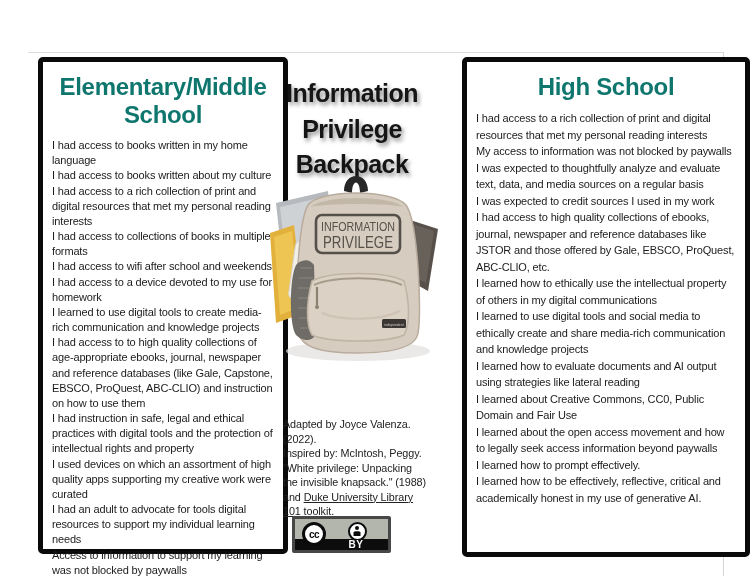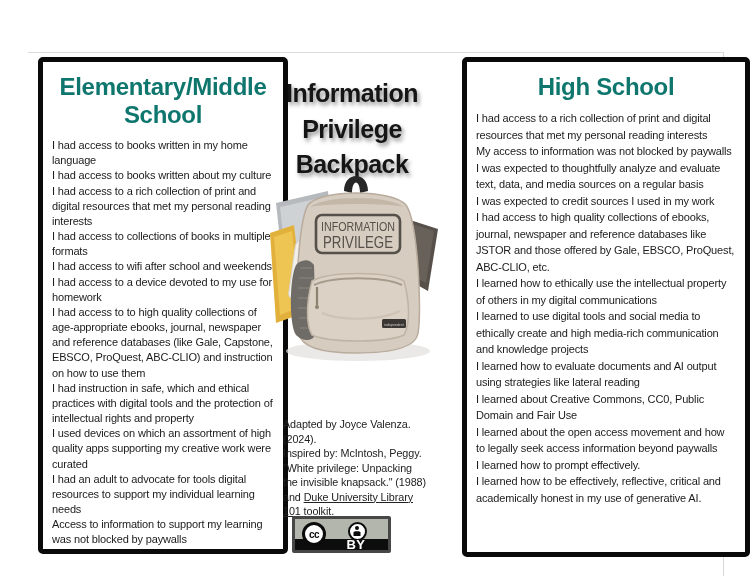--- a/index.html
+++ b/index.html
@@ -57,40 +57,41 @@
     font-weight:bold;font-size:10px;color:#0b0b0b;letter-spacing:-0.5px;
     z-index:2;
   }
   .person-circle{
     position:absolute;left:53px;top:3px;width:19px;height:19px;
     background:#ffffff;border:2.5px solid #0b0b0b;border-radius:50%;
     box-sizing:border-box;z-index:2;
   }
   .by-label{
     position:absolute;left:36px;bottom:0;width:50px;height:11px;
-    color:#ffffff;font-size:13px;font-weight:bold;text-align:center;
+    color:#ffffff;font-size:10px;font-weight:bold;text-align:center;
     line-height:11px;letter-spacing:0.5px;z-index:2;
   }
 </style>
 </head>
 <body>
 
 <div class="canvas-frame"></div>
 
 <section class="panel panel-left">
   <h2 class="panel-title">Elementary/Middle School</h2>
   <div class="statements">
     <p>I had access to books written in my home language</p>
     <p>I had access to books written about my culture</p>
     <p>I had access to a rich collection of print and digital resources that met my personal reading interests</p>
     <p>I had access to collections of books in multiple formats</p>
     <p>I had access to wifi after school and weekends</p>
     <p>I had access to a device devoted to my use for homework</p>
+    <p>I learned to use digital tools to create media-rich communication and knowledge projects</p>
     <p>I had access to to high quality collections of age-appropriate ebooks, journal, newspaper and reference databases (like Gale, Capstone, EBSCO, ProQuest, ABC-CLIO) and instruction on how to use them</p>
-    <p>I had instruction in safe, which and ethical practices with digital tools and the protection of intellectual rights and property</p>
+    <p>I had instruction in safe, legal and ethical practices with digital tools and the protection of intellectual rights and property</p>
     <p>I used devices on which an assortment of high quality apps supporting my creative work were curated</p>
     <p>I had an adult to advocate for tools digital resources to support my individual learning needs</p>
     <p>Access to information to support my learning was not blocked by paywalls</p>
   </div>
 </section>
 
 <div class="center-title" style="white-space:pre-line;">Information
 Privilege
 Backpack</div>
 
@@ -139,21 +140,21 @@
     <circle cx="47" cy="144" r="2" fill="#8d816f"></circle>
     <path d="M52,150 C70,158 110,158 130,148" fill="none" stroke="#cabfaf" stroke-width="2" opacity="0.8"></path>
   </g>
 
   <g>
     <rect x="112" y="156" width="24" height="9" rx="1.5" fill="#3a3633"></rect>
     <text x="124" y="162.5" text-anchor="middle" font-family="Liberation Sans, sans-serif" font-size="3.5" fill="#cfcabf">independent</text>
   </g>
 </svg>
 
-<p class="attribution"><span>Adapted by Joyce Valenza.(2024).
+<p class="attribution"><span>Adapted by Joyce Valenza.(2022).
  Inspired by: McIntosh, Peggy. "White privilege: Unpacking the invisible knapsack." (1988) and </span><a class="attr-link">Duke University Library 101 toolkit</a><span>.</span></p>
 
 <div class="cc-badge">
   <div class="black-bar"></div>
   <div class="cc-circle">cc</div>
   <div class="person-circle">
     <svg viewBox="0 0 14 14" width="14" height="14" style="display:block;">
       <circle cx="7" cy="4" r="2" fill="#0b0b0b"></circle>
       <path d="M3.5,12 L3.5,8.5 C3.5,6.8 10.5,6.8 10.5,8.5 L10.5,12 Z" fill="#0b0b0b"></path>
     </svg>
@@ -163,20 +164,20 @@
 
 <section class="panel panel-right">
   <h2 class="panel-title">High School</h2>
   <div class="statements">
     <p>I had access to a rich collection of print and digital resources that met my personal reading interests</p>
     <p>My access to information was not blocked by paywalls</p>
     <p>I was expected to thoughtfully analyze and evaluate text, data, and media sources on a regular basis</p>
     <p>I was expected to credit sources I used in my work</p>
     <p>I had access to high quality collections of ebooks, journal, newspaper and reference databases like JSTOR and those offered by Gale, EBSCO, ProQuest, ABC-CLIO, etc.</p>
     <p>I learned how to ethically use the intellectual property of others in my digital communications</p>
-    <p>I learned to use digital tools and social media to ethically create and high  media-rich communication and knowledge projects</p>
+    <p>I learned to use digital tools and social media to ethically create and share  media-rich communication and knowledge projects</p>
     <p>I learned how to evaluate documents and AI output using strategies like lateral reading</p>
     <p>I learned about Creative Commons, CC0, Public Domain and Fair Use</p>
     <p>I learned  about the open access movement and how to legally seek access information beyond paywalls</p>
     <p>I learned how to prompt effectively.</p>
     <p>I learned  how to be effectively, reflective, critical and academically honest in my use of generative AI.</p>
   </div>
 </section>
 
 </body></html>

